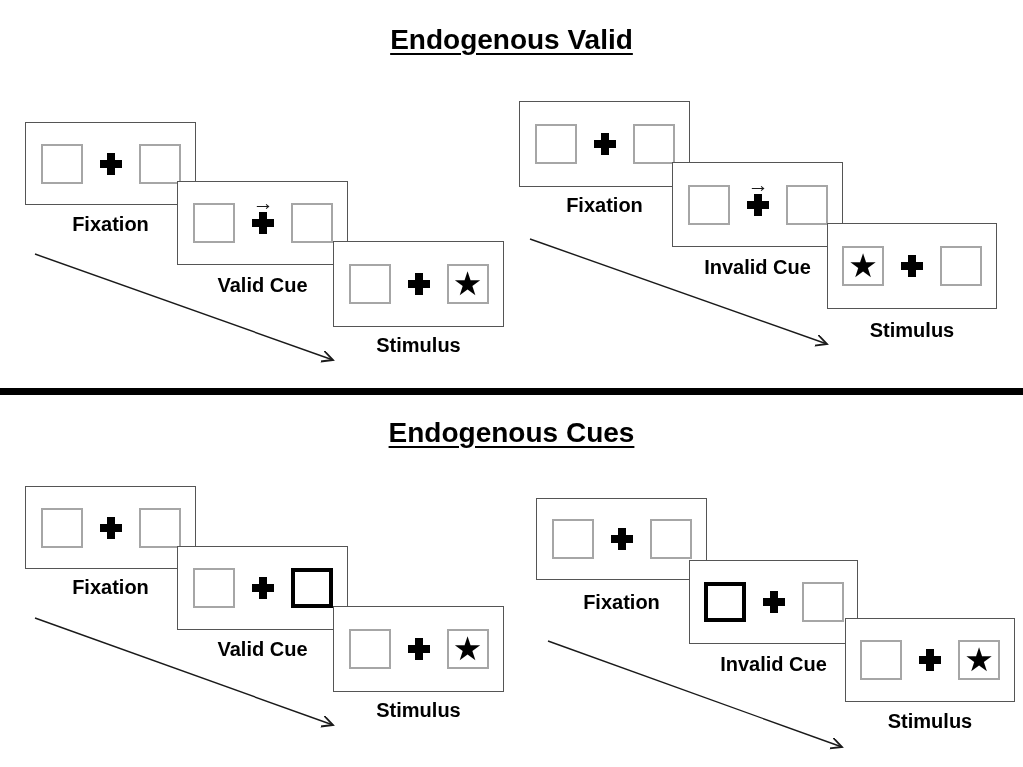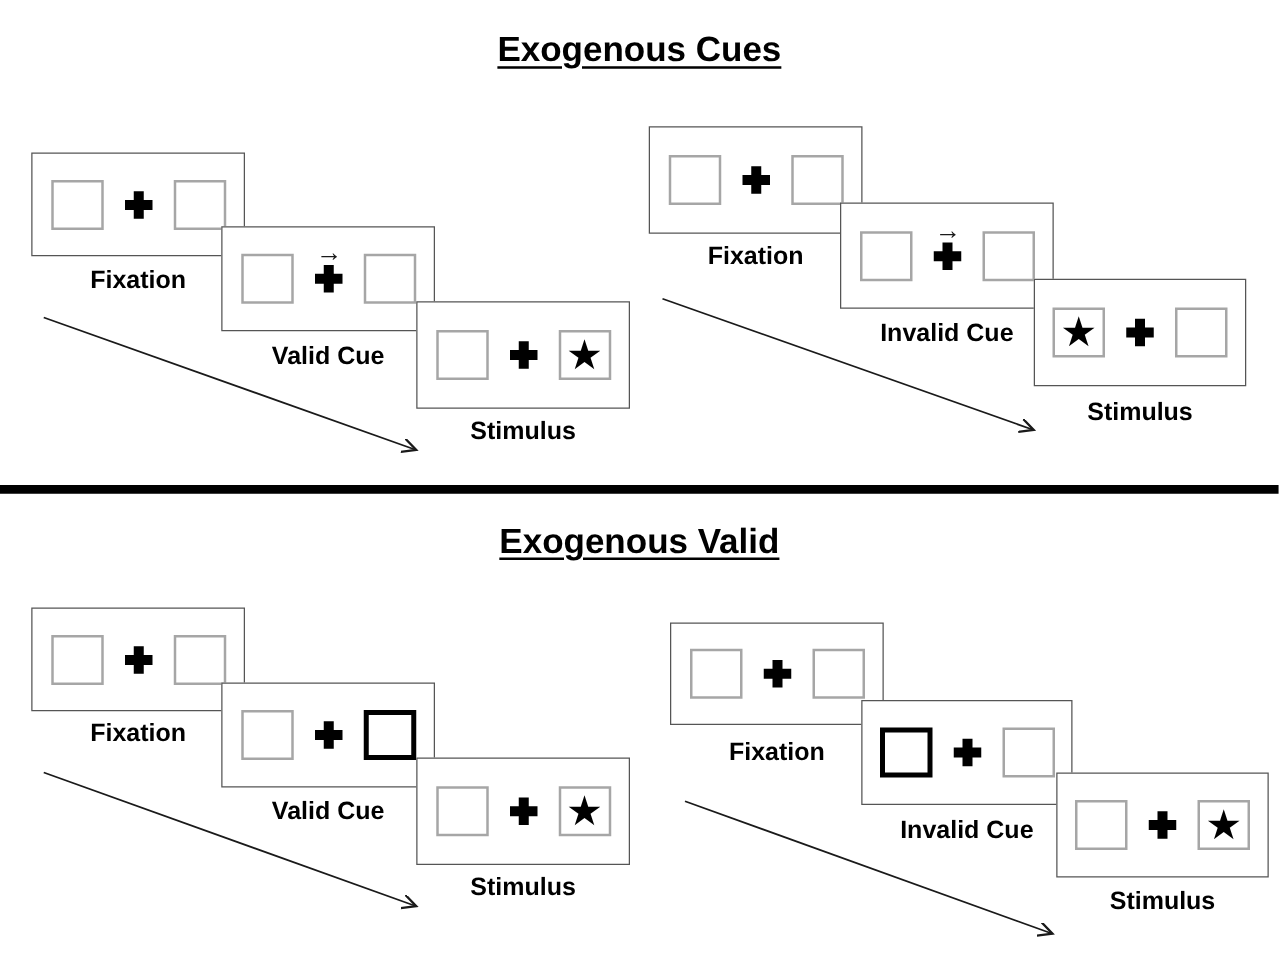--- a/index.html
+++ b/index.html
@@ -61,21 +61,21 @@
   .plabel {
     position: absolute;
     text-align: center;
     font-size: 20px; font-weight: bold; color: #000;
   }
   .tarrow { position: absolute; }
 </style>
 </head>
 <body>
 
-<div class="section-title" style="top:24px">Exogenous Cues</div>
+<div class="section-title" style="top:24px">Endogenous Valid</div>
 
 <svg class="tarrow" style="left:29px;top:248px" width="312" height="120">
   <defs>
       <marker id="m1" markerWidth="12" markerHeight="12" refX="8" refY="4" orient="auto">
     <path d="M0,0 L8,4 L0,8" fill="none" stroke="#1a1a1a" stroke-width="1.3"></path>
       </marker>
     </defs>
   <line x1="6" y1="6" x2="304" y2="112" stroke="#1a1a1a" stroke-width="1.4" marker-end="url(#m1)"></line>
 </svg>
 
@@ -167,21 +167,21 @@
     <div class="plus"></div>
   </div>
   <div class="box" data-variant="normal">
     <span class="star"></span>
   </div>
 </div>
 <div class="plabel" style="left:827px;top:319px;width:170px">Stimulus</div>
 
 <div class="divider"></div>
 
-<div class="section-title" style="top:417px">Exogenous Valid</div>
+<div class="section-title" style="top:417px">Endogenous Cues</div>
 
 <svg class="tarrow" style="left:29px;top:612px" width="312" height="122">
   <defs>
       <marker id="m3" markerWidth="12" markerHeight="12" refX="8" refY="4" orient="auto">
     <path d="M0,0 L8,4 L0,8" fill="none" stroke="#1a1a1a" stroke-width="1.3"></path>
       </marker>
     </defs>
   <line x1="6" y1="6" x2="304" y2="113" stroke="#1a1a1a" stroke-width="1.4" marker-end="url(#m3)"></line>
 </svg>
 

